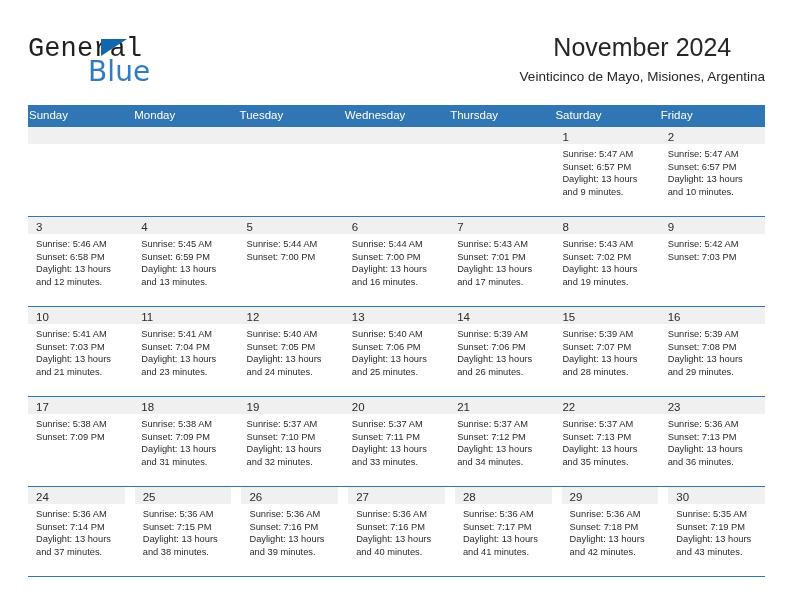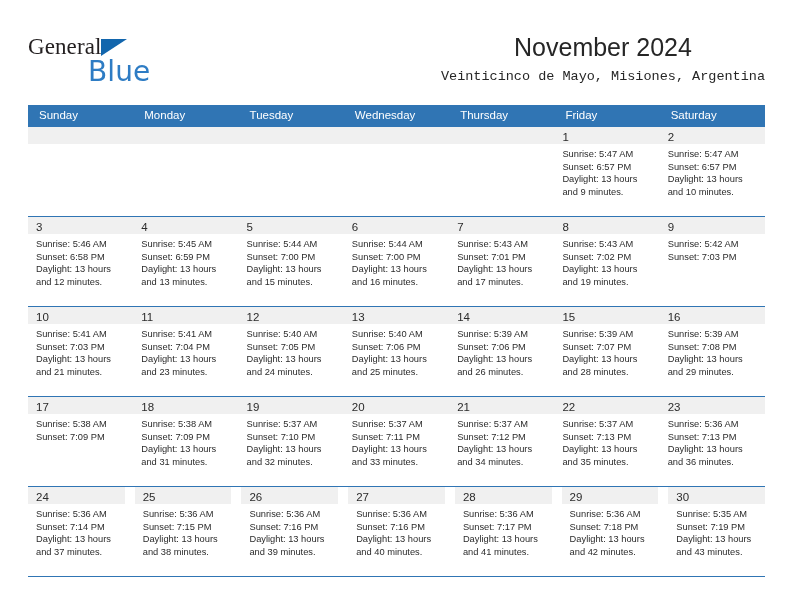--- a/index.html
+++ b/index.html
@@ -33,24 +33,24 @@
     position: absolute;
     left: 0px;
     top: 4px;
     width: 230px;
     height: 56px;
   }
   .brand-general {
     position: absolute;
     left: 0px;
     top: 0px;
-    font-size: 23px;
+    font-size: 27px;
     letter-spacing: 0.1px;
     color: #231f20;
-    font-family: Liberation Serif, serif;
+    font-family: Liberation Mono, monospace;
     text-align: right;
   }
   .brand-tri {
     position: absolute;
     left: 73px;
     top: 5px;
     width: 0;
     height: 0;
     border-left: 26px solid #1266ad;
     border-bottom: 17px solid transparent;
@@ -78,42 +78,42 @@
     white-space: nowrap;
     font-family: "Liberation Sans", sans-serif;
     text-align: center;
   }
   .cal-subtitle {
     font-size: 13.5px;
     color: #262626;
     line-height: 20px;
     margin-top: 3px;
     white-space: nowrap;
-    font-family: Liberation Mono, monospace;
+    font-family: Liberation Sans, sans-serif;
   }
 
   
   .calendar {
     position: absolute;
     left: 28px;
     top: 105px;
     width: 737px;
   }
   .weekdays {
     display: flex;
     background: #3075b4;
     height: 21px;
   }
   .weekday {
     flex: 1 1 0;
     min-width: 0;
     color: #ffffff;
     font-size: 11.5px;
     line-height: 21px;
-    padding-left: 11px;
+    padding-left: 1px;
     box-sizing: border-box;
     font-family: "Liberation Sans", sans-serif;
   }
 
   .week {
     display: flex;
     border-top: 1.5px solid #3075b4;
     height: 89px;
   }
   .week:last-child {
@@ -177,22 +177,22 @@
   </div>
 
   <div class="calendar">
 
     <div class="weekdays">
       <div class="weekday">Sunday</div>
       <div class="weekday">Monday</div>
       <div class="weekday">Tuesday</div>
       <div class="weekday">Wednesday</div>
       <div class="weekday">Thursday</div>
+      <div class="weekday">Saturday</div>
       <div class="weekday">Friday</div>
-      <div class="weekday">Saturday</div>
     </div>
 
     <div id="weeks-container">
         <div class="week">
           <div class="day empty">
             <div class="daynum-band"><span class="daynum"></span></div>
           </div>
           <div class="day empty">
             <div class="daynum-band"><span class="daynum"></span></div>
           </div>
@@ -237,21 +237,20 @@
               <div>Sunrise: 5:45 AM</div>
               <div>Sunset: 6:59 PM</div>
               <div class="daylight">Daylight: 13 hours and 13 minutes.</div>
             </div>
           </div>
           <div class="day">
             <div class="daynum-band"><span class="daynum">5</span></div>
             <div class="info">
               <div>Sunrise: 5:44 AM</div>
               <div>Sunset: 7:00 PM</div>
-              <div class="daylight">Daylight: 13 hours and 15 minutes.</div>
             </div>
           </div>
           <div class="day">
             <div class="daynum-band"><span class="daynum">6</span></div>
             <div class="info">
               <div>Sunrise: 5:44 AM</div>
               <div>Sunset: 7:00 PM</div>
               <div class="daylight">Daylight: 13 hours and 16 minutes.</div>
             </div>
           </div>

